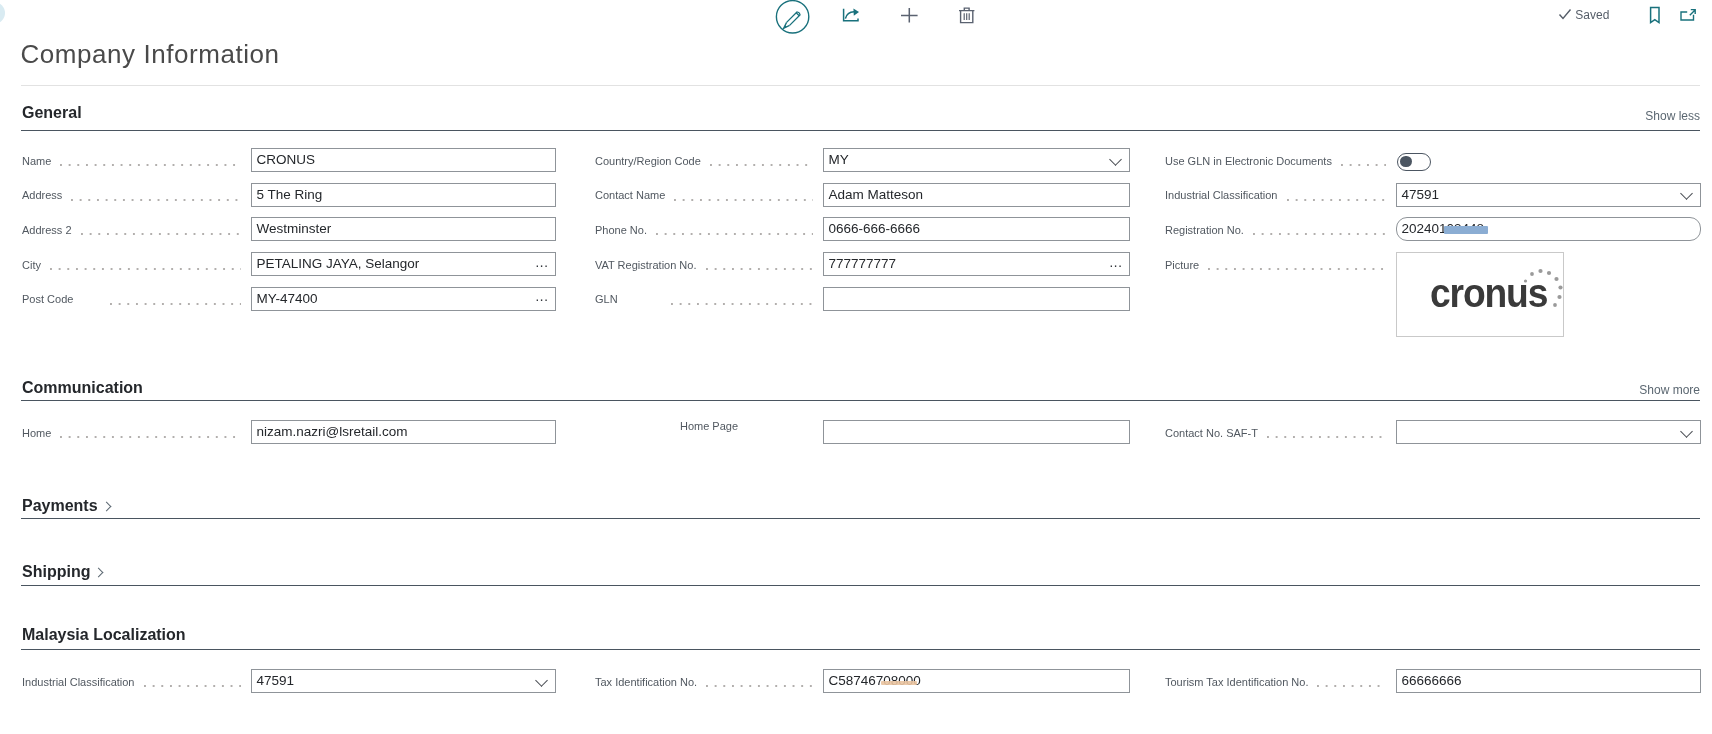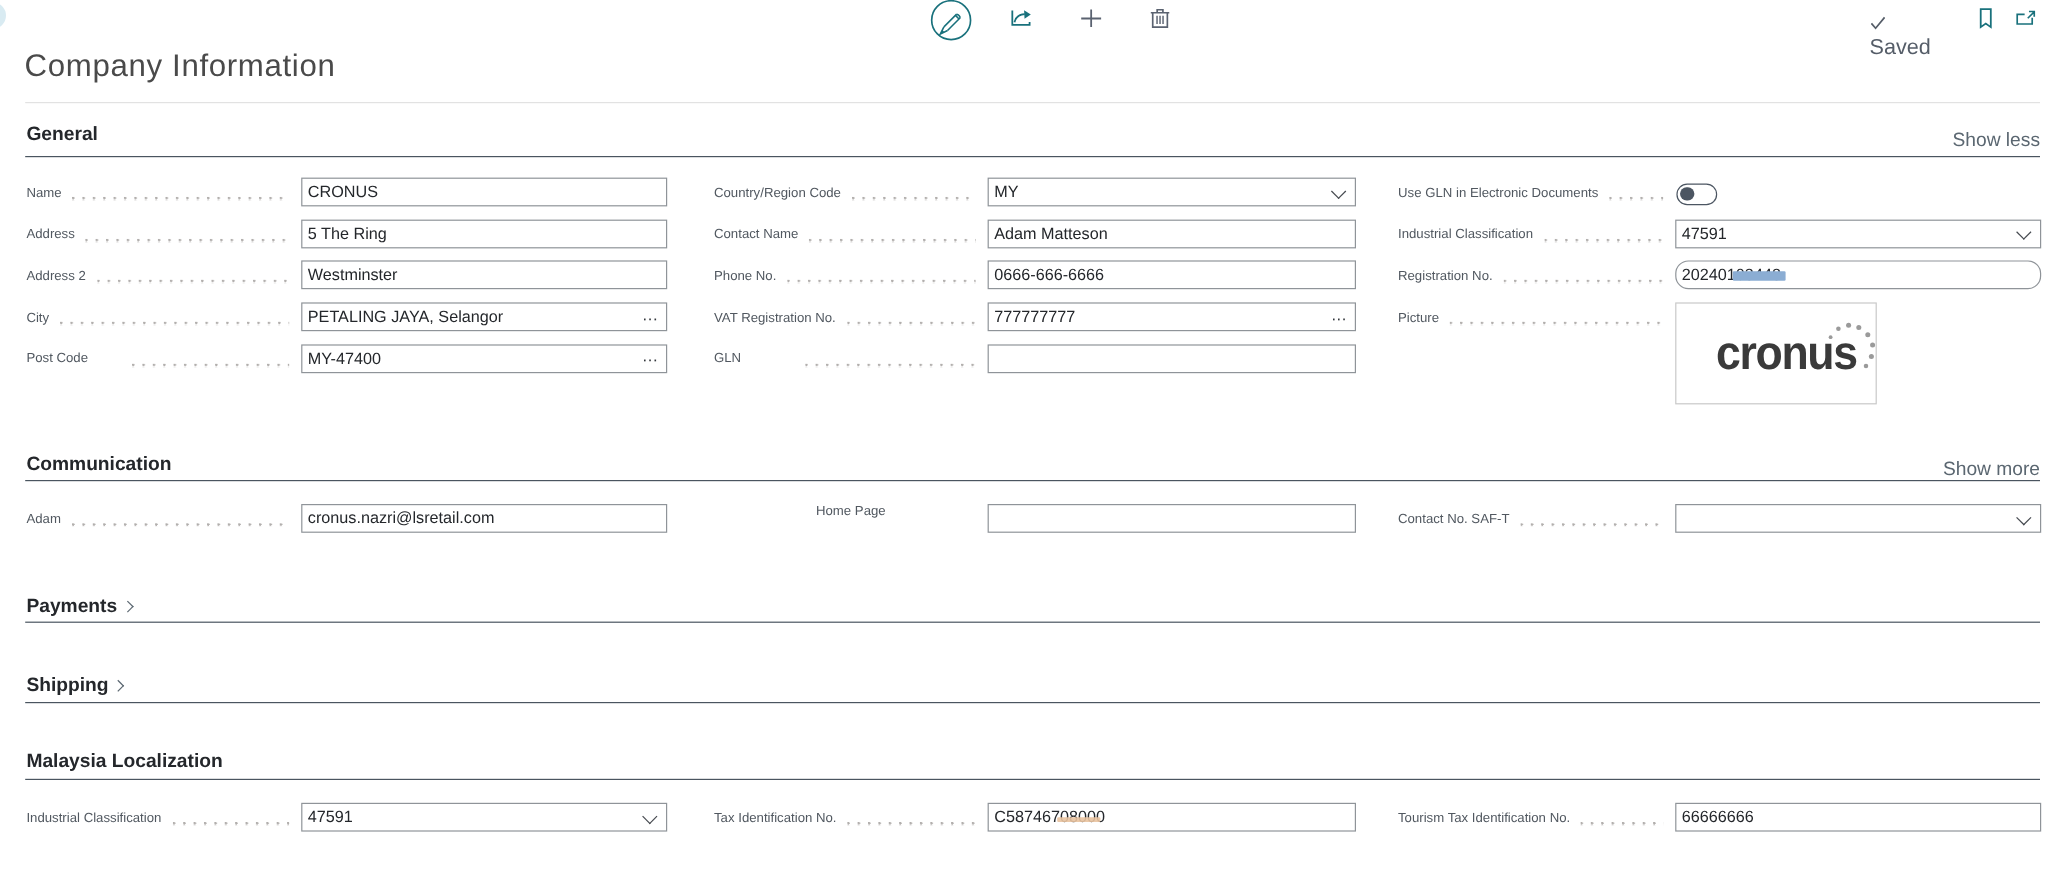--- a/index.html
+++ b/index.html
@@ -6,37 +6,37 @@
 body{font-family:"Liberation Sans", sans-serif; width:1712px; height:734px; position:relative; overflow:hidden;}
 .abs{position:absolute;}
 
 #corner{position:absolute; left:-17px; top:2px; width:22px; height:22px; border-radius:50%; background:#d9ebf2;}
 
 #title{position:absolute; top:38.5px; left:20.5px; font-size:26px; color:#4a4a4a; letter-spacing:0.55px; transform:scaleX(1); transform-origin:left top; white-space:nowrap;}
 #titleline{position:absolute; left:21px; top:85px; width:1679px; height:1px; background:#e2e2e2;}
 
 .sech{position:absolute; left:22px; font-size:16px; font-weight:bold; color:#24272b; white-space:nowrap;}
 .secline{position:absolute; left:21px; width:1679px; height:1px; background:#4a5560;}
-.showx{position:absolute; font-size:16px; color:#5b6771; text-align:right; right:12px;}
+.showx{position:absolute; font-size:12px; color:#5b6771; text-align:right; right:12px;}
 .chev-r{display:inline-block; width:6px; height:6px; border-right:1.3px solid #5b6771; border-top:1.3px solid #5b6771; transform:rotate(45deg); margin-left:5px; vertical-align:1px;}
 
 .row{position:absolute; height:25px;}
 .cap{position:absolute; left:0; top:0; display:flex; align-items:center; height:25px;}
 .cap .t{white-space:nowrap; font-size:11px; color:#515860; flex:none;}
 .cap .d{flex:1 1 auto; height:3px; margin:10px 10px 0 9px; background-image:radial-gradient(circle at 1px 1px, #b2afad 0.95px, rgba(0,0,0,0) 1.25px); background-size:8.66px 3px; background-repeat:repeat-x;}
 .box{position:absolute; top:0; height:24px; box-sizing:border-box; border:1px solid #8f9499; background:#fff; font-size:13.5px; color:#24272b; line-height:22px; padding-left:4.5px; white-space:nowrap;}
 .box .ae{position:absolute; right:7px; top:0.5px; line-height:22px; font-size:14px; color:#33373c; letter-spacing:-0.35px; font-weight:normal;}
 .box .dd{position:absolute; right:9px; top:5.5px; width:8px; height:8px; border-right:1.3px solid #45494f; border-bottom:1.3px solid #45494f; transform:rotate(45deg); transform-origin:center;}
 
 #toggle{position:absolute; left:1396.5px; top:152.5px; width:34px; height:18px; box-sizing:border-box; border:1.4px solid #4c5662; border-radius:9px; background:#fff;}
 #toggle .knob{position:absolute; left:2.8px; top:2.3px; width:11.6px; height:11.6px; border-radius:50%; background:#4c5662;}
 
 #picture{position:absolute; left:1396px; top:252px; width:166px; height:83px; border:1px solid #c9c9c9; background:#fff;}
 
-#saved{position:absolute; left:1558px; top:8px; width:60px; height:18px; color:#555d68; font-size:18px;}
+#saved{position:absolute; left:1558px; top:8px; width:60px; height:18px; color:#555d68; font-size:12px;}
 </style>
 </head>
 <body>
 <div id="corner"></div>
 
 <svg class="abs" style="left:770px;top:0px" width="210" height="36" viewBox="0 0 210 36" fill="none">
 
   <circle cx="22.6" cy="16.8" r="16.2" stroke="#19717c" stroke-width="1.4"></circle>
   <g stroke="#19717c" stroke-width="1.3" fill="none">
     <path d="M16.6 22.4 L27.2 11.8 M19.6 25.4 L30.2 14.8"></path>
@@ -187,24 +187,24 @@
   </div>
 <div class="row" style="left:1165px;top:252px;width:535px;">
     <div class="cap" style="width:231px;">
       <span class="t">Picture</span>
       <span class="d"></span>
     </div>
   </div>
 
 <div class="row" style="left:22px;top:420px;width:534px;">
     <div class="cap" style="width:229px;">
-      <span class="t">Adam</span>
-      <span class="d"></span>
-    </div>
-    <div class="box" style="left:229px;width:305px;">cronus.nazri@lsretail.com</div>
+      <span class="t">Home</span>
+      <span class="d"></span>
+    </div>
+    <div class="box" style="left:229px;width:305px;">nizam.nazri@lsretail.com</div>
   </div>
 <div class="row" style="left:595px;top:420px;width:535px;">
     <div class="cap" style="width:228px;flex-direction:column;">
       <span class="t">Home Page</span>
       <span class="d"></span>
     </div>
     <div class="box" style="left:228px;width:307px;"></div>
   </div>
 <div class="row" style="left:1165px;top:420px;width:535px;">
     <div class="cap" style="width:231px;text-align:center;">

